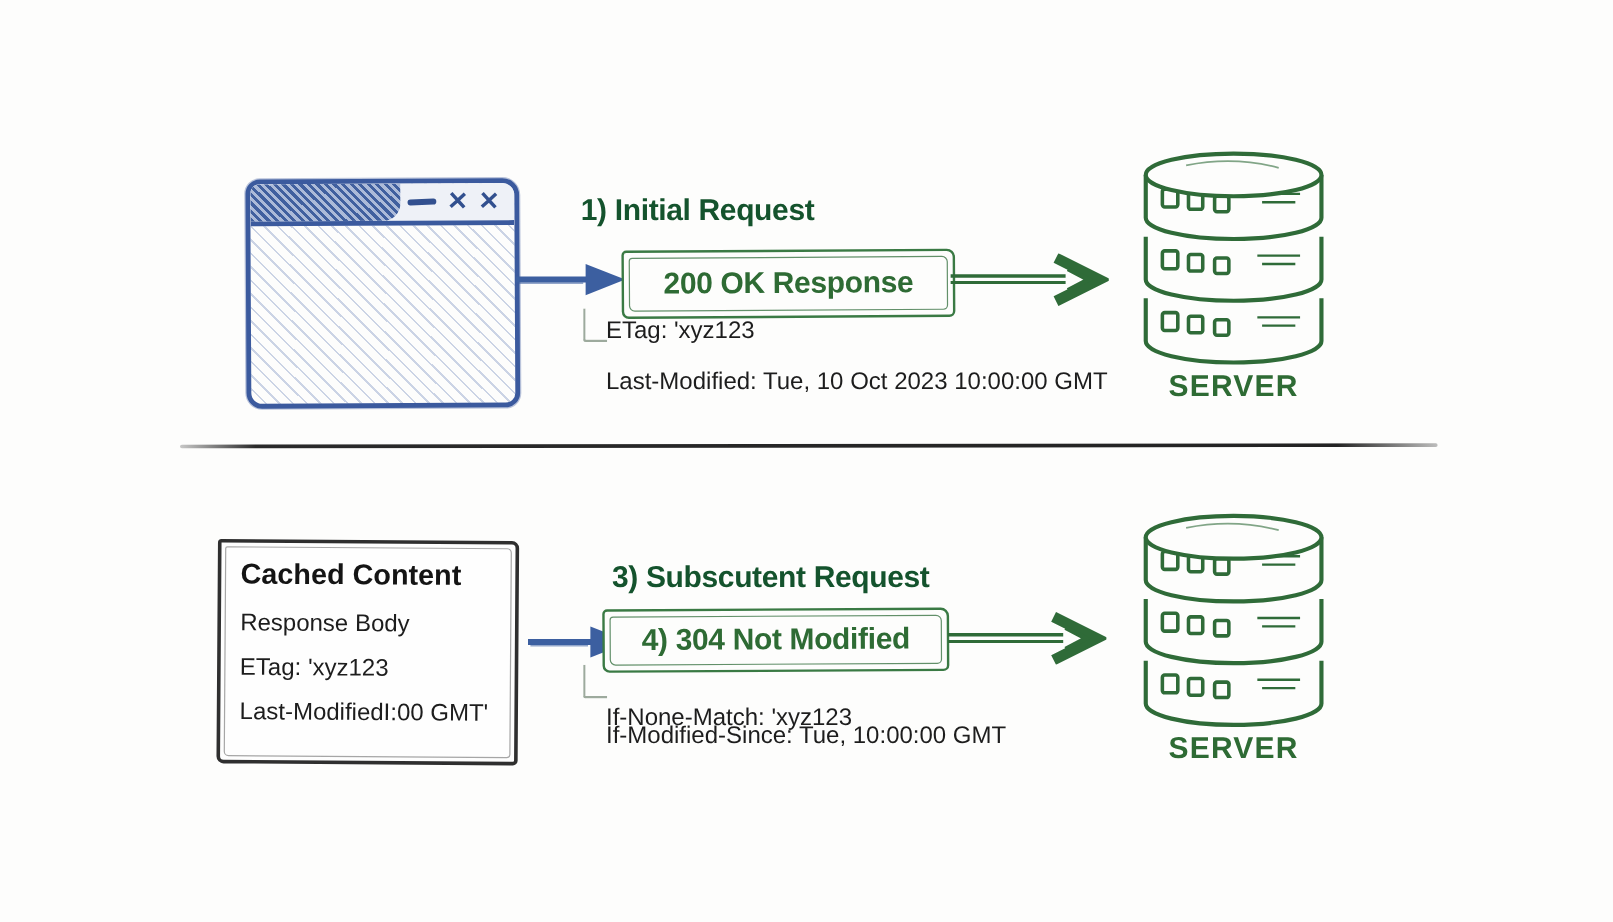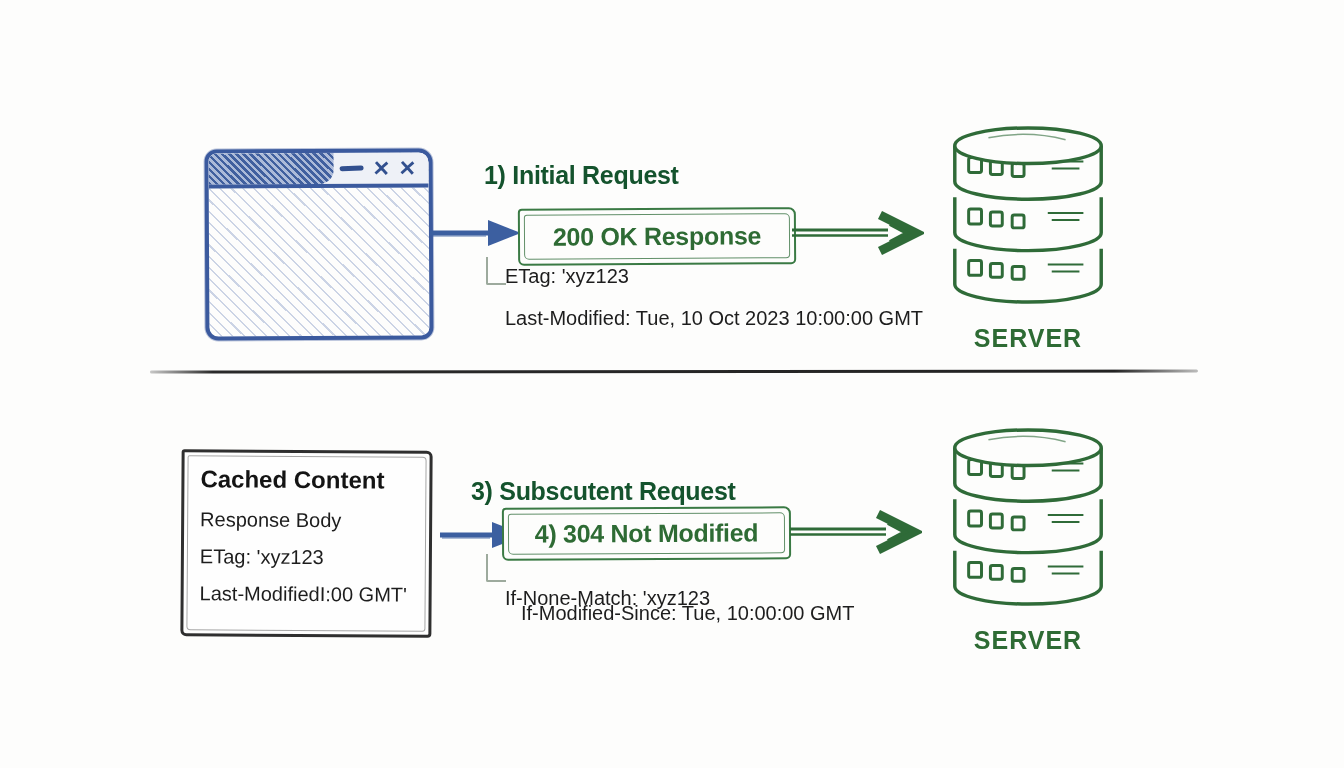--- a/index.html
+++ b/index.html
@@ -92,21 +92,21 @@
   .divider{
     left:150px;top:370px;width:1048px;height:3px;
     background:linear-gradient(to right, rgba(40,40,40,.25), #2a2a2a 6%, #232323 92%, rgba(40,40,40,.3));
     border-radius:2px;transform:rotate(-.06deg);
   }
 
   
   .server{width:164px;text-align:center;}
   .server svg{display:block;}
   .server-label{
-    font-size:25px;font-weight:bold;color:#2e6b34;letter-spacing:1px;margin-top:16px;
+    font-size:25px;font-weight:bold;color:#2e6b34;letter-spacing:1px;margin-top:0px;
   }
 
   .arrow svg{display:block;}
 </style>
 </head>
 <body>
 
 <div class="abs browser-window">
   <div class="browser-titlebar">
     <div class="win-dash"></div>
@@ -184,39 +184,39 @@
 </div>
 
 <div class="abs arrow" style="left:432px;top:519px;">
   <svg width="95" height="32" viewBox="0 0 95 32">
     <path d="M8 16 H64" stroke="#3c5fa0" stroke-width="5" fill="none"></path>
     <path d="M10 19 H58" stroke="#3c5fa0" stroke-width="1.5" opacity=".55" fill="none"></path>
     <polygon points="60,3 93,16 60,29" fill="#3c5fa0"></polygon>
   </svg>
 </div>
 
-<div class="abs step-heading" style="left:471px;top:467px;margin-top:10px;">3) Subscutent Request</div>
+<div class="abs step-heading" style="left:510px;top:467px;">3) Subscutent Request</div>
 
 <div class="abs green-box box-304">
   <span class="green-box-label">4) 304 Not Modified</span>
 </div>
 
 <div class="abs arrow" style="left:790px;top:510px;">
   <svg width="132" height="44" viewBox="0 0 132 44">
     <path d="M0 19 H96" stroke="#2f6b38" stroke-width="3" fill="none"></path>
     <path d="M0 24.5 H96" stroke="#2f6b38" stroke-width="2.5" fill="none"></path>
     <path d="M88 4 L124 22 L88 40" stroke="#2f6b38" stroke-width="9" fill="none"></path>
     <path d="M98 13 L115 22 L98 31" stroke="#2f6b38" stroke-width="4" fill="none"></path>
   </svg>
 </div>
 
 <div class="abs bracket" style="left:486px;top:554px;"></div>
 
 <div class="abs hdr-line" style="left:505px;top:587px;">If-None-Match: 'xyz123</div>
-<div class="abs hdr-line" style="left:521px;top:602px;">If-Modified-Since: Tue, 10:00:00 GMT</div>
+<div class="abs hdr-line" style="left:505px;top:602px;">If-Modified-Since: Tue, 10:00:00 GMT</div>
 
 <div class="abs server" style="left:946px;top:426px;">
   <svg width="164" height="184" viewBox="0 0 160 186">
     <g stroke="#2f6b38" fill="#fdfdfc" stroke-width="3.5">
       <g transform="translate(0,126)">
         <path d="M6 0 v36 a74 18 0 0 0 148 0 v-36"></path>
         <rect x="20" y="12" width="13" height="15" rx="2" stroke-width="3"></rect>
         <rect x="42" y="15" width="12" height="14" rx="2" stroke-width="3"></rect>
         <rect x="64" y="18" width="12" height="13" rx="2" stroke-width="3"></rect>
         <path d="M100 16 h36 M104 23 h28" stroke-width="2" fill="none"></path>

